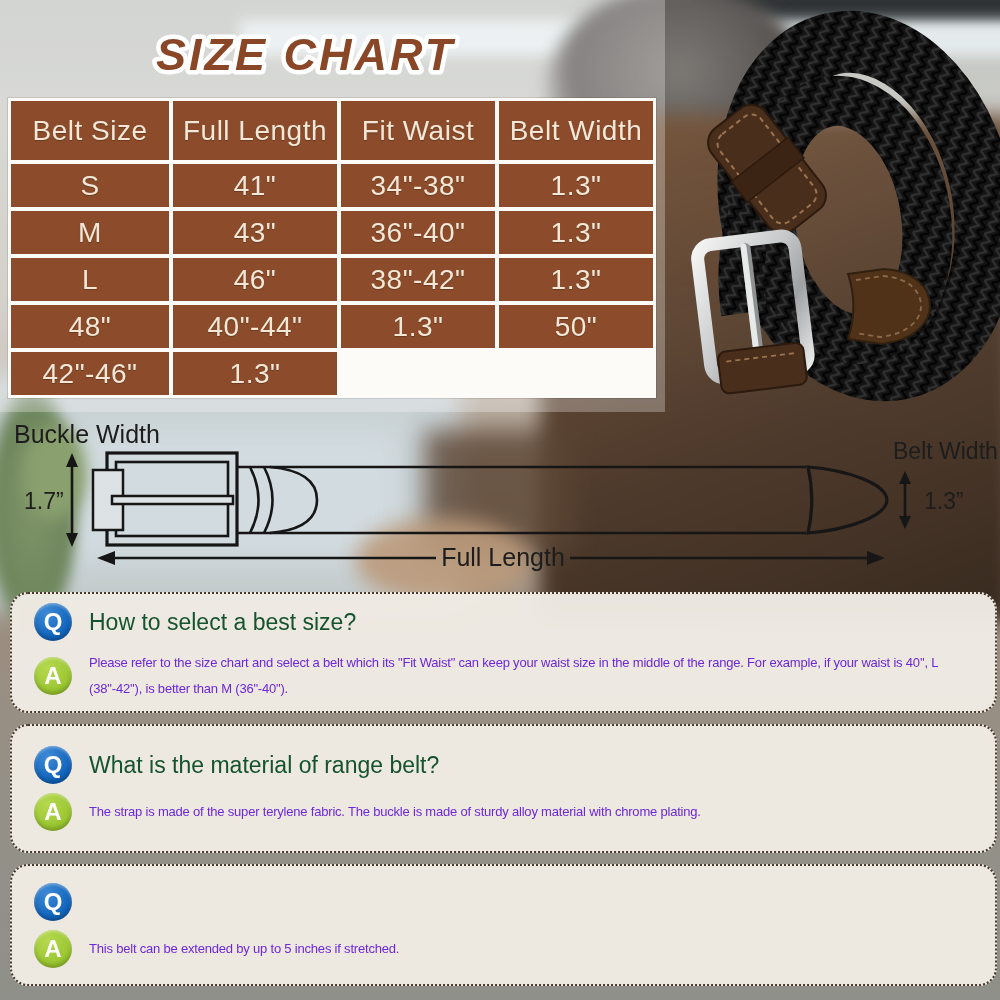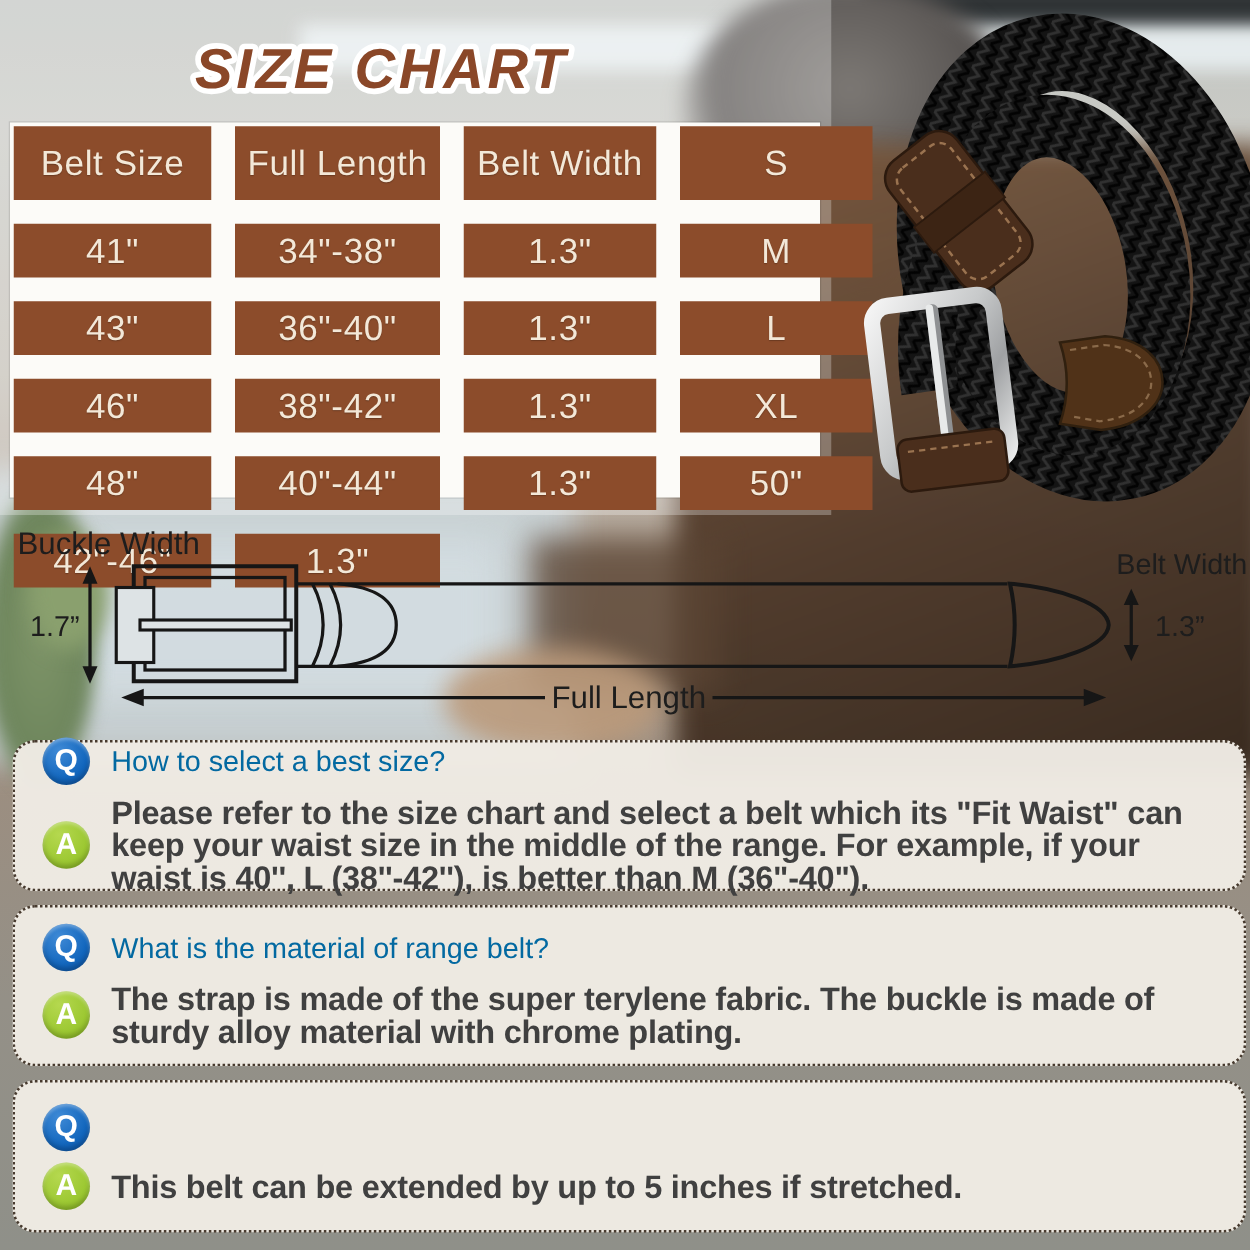--- a/index.html
+++ b/index.html
@@ -29,21 +29,21 @@
 
   
   #title-svg{position:absolute;left:148px;top:22px;}
   #title-svg text{font-family:"Liberation Sans",sans-serif;font-weight:bold;font-style:italic;
                   font-size:45px;letter-spacing:3px;fill:#8a4728;stroke:#ffffff;stroke-width:9px;
                   paint-order:stroke fill;stroke-linejoin:round;}
 
   
   #size-table{position:absolute;left:8px;top:98px;width:648px;height:300px;box-sizing:border-box;
               display:grid;grid-template-columns:158px 164px 154px 154px;
-              grid-template-rows:59px repeat(5,43px);gap:19px;padding:3px;background:#fcfbf8;
+              grid-template-rows:59px repeat(5,43px);gap:4px;padding:3px;background:#fcfbf8;
               box-shadow:0 0 0 1px rgba(0,0,0,.1);}
   #size-table .cell{background:#8c4c2b;color:#f3e8d8;display:flex;align-items:center;justify-content:center;
                     font-size:28px;letter-spacing:.5px;text-shadow:0 1px 1px rgba(0,0,0,.25);}
   #size-table .th{font-size:28px;}
 
   
   #diagram{position:absolute;left:0;top:415px;}
   #diagram text{font-family:"Liberation Sans",sans-serif;fill:#1d1d1d;}
   #diagram .ln{stroke:#161616;stroke-width:2.6;fill:none;}
   #diagram .thick{stroke:#161616;stroke-width:3.2;fill:none;}
@@ -61,22 +61,22 @@
   .faq-panel:nth-child(1){height:121px;}
   .faq-panel:nth-child(2){height:129px;}
   .faq-panel:nth-child(3){height:122px;}
   .faq-row{display:flex;align-items:center;gap:17px;}
   .faq-row.answer{align-items:center;}
   .qa-icon{flex:0 0 38px;width:38px;height:38px;border-radius:50%;display:flex;align-items:center;
            justify-content:center;color:#fff;font-weight:bold;font-size:24px;line-height:1;
            box-shadow:inset 0 -3px 4px rgba(0,0,0,.2), inset 0 2px 3px rgba(255,255,255,.35);}
   .q-icon{background:radial-gradient(circle at 35% 28%,#3f8ad6,#1266bd 62%,#0c4f9e);}
   .a-icon{background:radial-gradient(circle at 35% 28%,#b5d84f,#9cc832 62%,#86b31f);}
-  .q-text{font-size:23px;color:#0369a1;}
-  .a-text{font-size:26px;color:#404040;line-height:26px;max-width:920px;letter-spacing:-0.2px;font-weight:bold;}
+  .q-text{font-size:23px;color:#14532d;}
+  .a-text{font-size:13px;color:#6d28d9;line-height:26px;max-width:920px;letter-spacing:-0.2px;}
 </style>
 </head>
 <body>
 
 <div id="page">
 
   <div id="bg">
     <div class="blob b-base"></div>
     <div class="blob b-topdark"></div>
     <div class="blob b-lightband"></div>
@@ -92,34 +92,34 @@
     <div class="blob b-wash"></div>
   </div>
 
   <svg id="title-svg" width="380" height="66">
     <text x="8" y="48">SIZE CHART</text>
   </svg>
 
   <div id="size-table">
       <div class="cell th">Belt Size</div>
       <div class="cell th">Full Length</div>
+      <div class="cell th">Fit Waist</div>
       <div class="cell th">Belt Width</div>
       <div class="cell td">S</div>
       <div class="cell td">41"</div>
       <div class="cell td">34"-38"</div>
       <div class="cell td">1.3"</div>
       <div class="cell td">M</div>
       <div class="cell td">43"</div>
       <div class="cell td">36"-40"</div>
       <div class="cell td">1.3"</div>
       <div class="cell td">L</div>
       <div class="cell td">46"</div>
       <div class="cell td">38"-42"</div>
       <div class="cell td">1.3"</div>
-      <div class="cell td">XL</div>
       <div class="cell td">48"</div>
       <div class="cell td">40"-44"</div>
       <div class="cell td">1.3"</div>
       <div class="cell td">50"</div>
       <div class="cell td">42"-46"</div>
       <div class="cell td">1.3"</div>
     </div>
 
   <svg id="belt-photo" width="340" height="402" viewBox="0 0 340 402">
     <defs>

